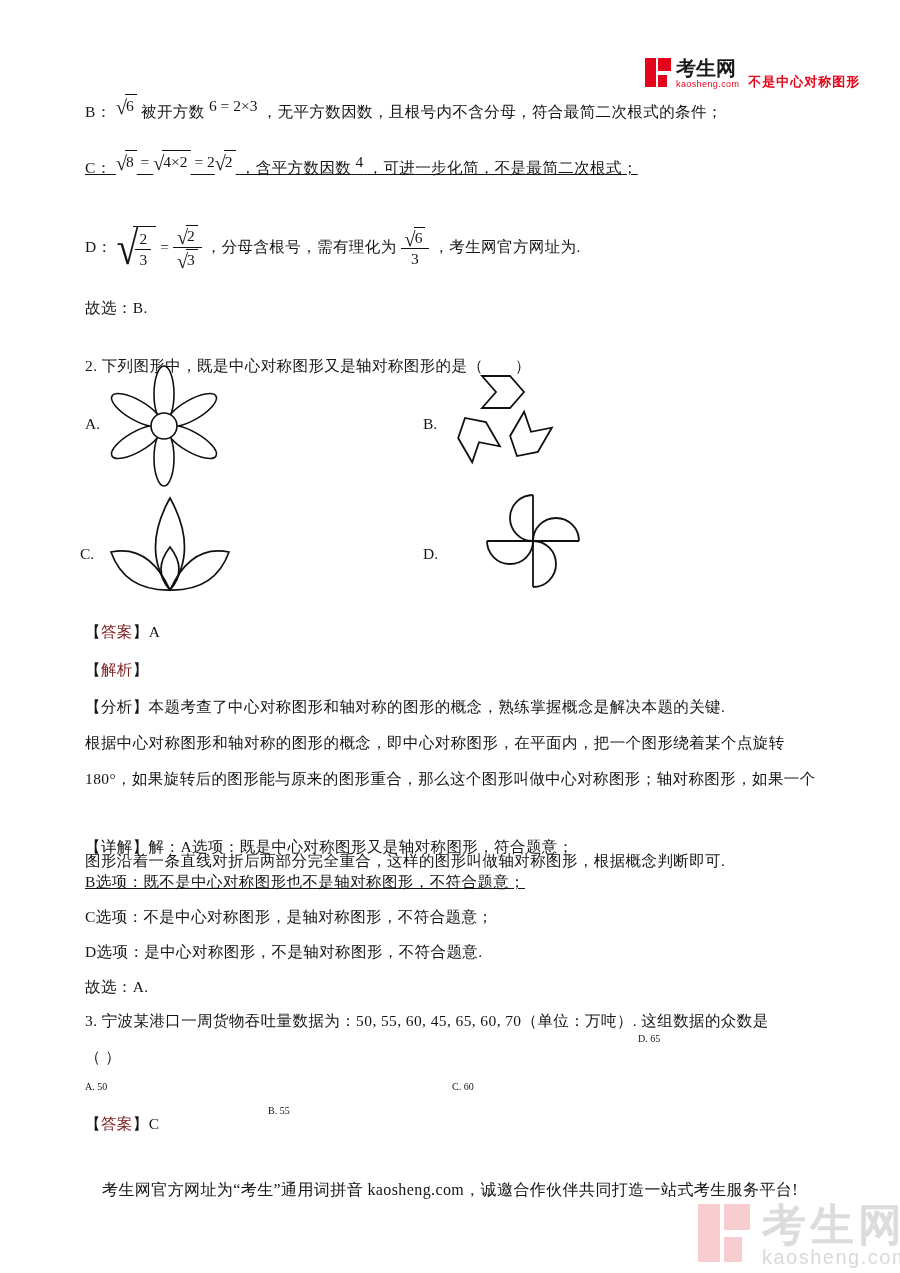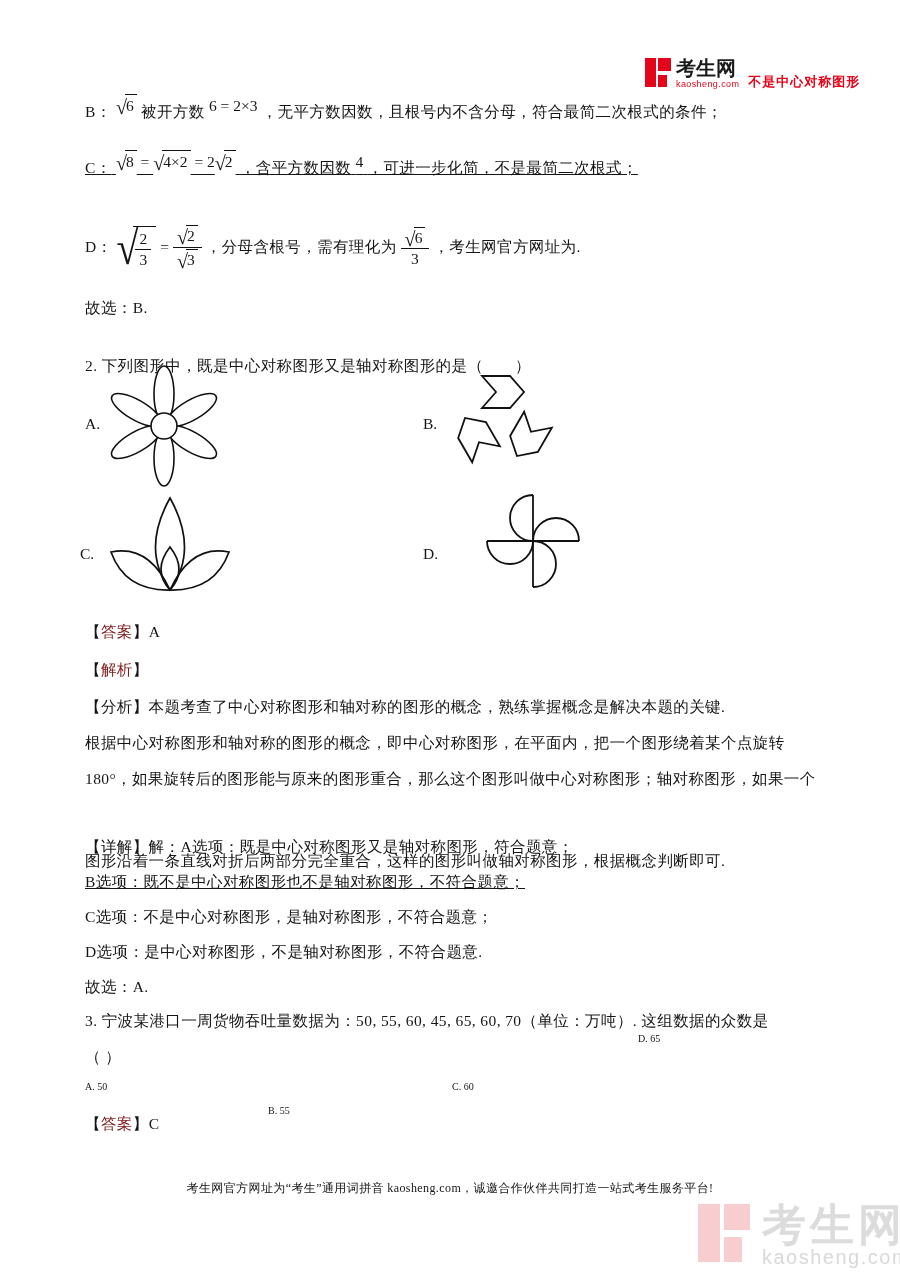--- a/index.html
+++ b/index.html
@@ -41,21 +41,21 @@
   .logo-name{font-size:20px;font-weight:bold;color:#1a1a1a;line-height:1.05;}
   .logo-domain{font-size:9px;color:#e5051b;letter-spacing:0.4px;}
   .logo-slogan{font-size:13px;color:#e5051b;font-weight:bold;margin-left:9px;margin-top:15px;letter-spacing:1px;}
   
   .fig{position:absolute;}
   .fig svg{overflow:visible;display:block;}
   .figlabel{position:absolute;font-size:15.5px;}
   
   .opt{position:absolute;font-size:10px;white-space:nowrap;}
   
-  .footer{position:absolute;top:1180px;left:0;width:100%;text-align:center;font-size:12px;letter-spacing:0.4px;}
+  .footer{position:absolute;top:1180px;left:0;width:100%;text-align:center;font-size:16px;letter-spacing:0.4px;}
   
   .wm{position:absolute;top:1204px;left:698px;display:flex;align-items:flex-start;font-family:"Liberation Sans","DejaVu Sans",sans-serif;}
   .wm-mark{width:54px;height:58px;position:relative;margin-right:10px;}
   .wmb{position:absolute;background:#f8cdd0;}
   .wmb-a{left:0;top:0;width:22px;height:58px;}
   .wmb-b{left:26px;top:0;width:26px;height:26px;}
   .wmb-c{left:26px;top:33px;width:18px;height:25px;}
   .wm-name{font-size:44px;font-weight:bold;color:#dcdcdc;line-height:0.95;letter-spacing:4px;}
   .wm-domain{font-size:20px;color:#d9d9d9;letter-spacing:1.5px;}
 </style>

